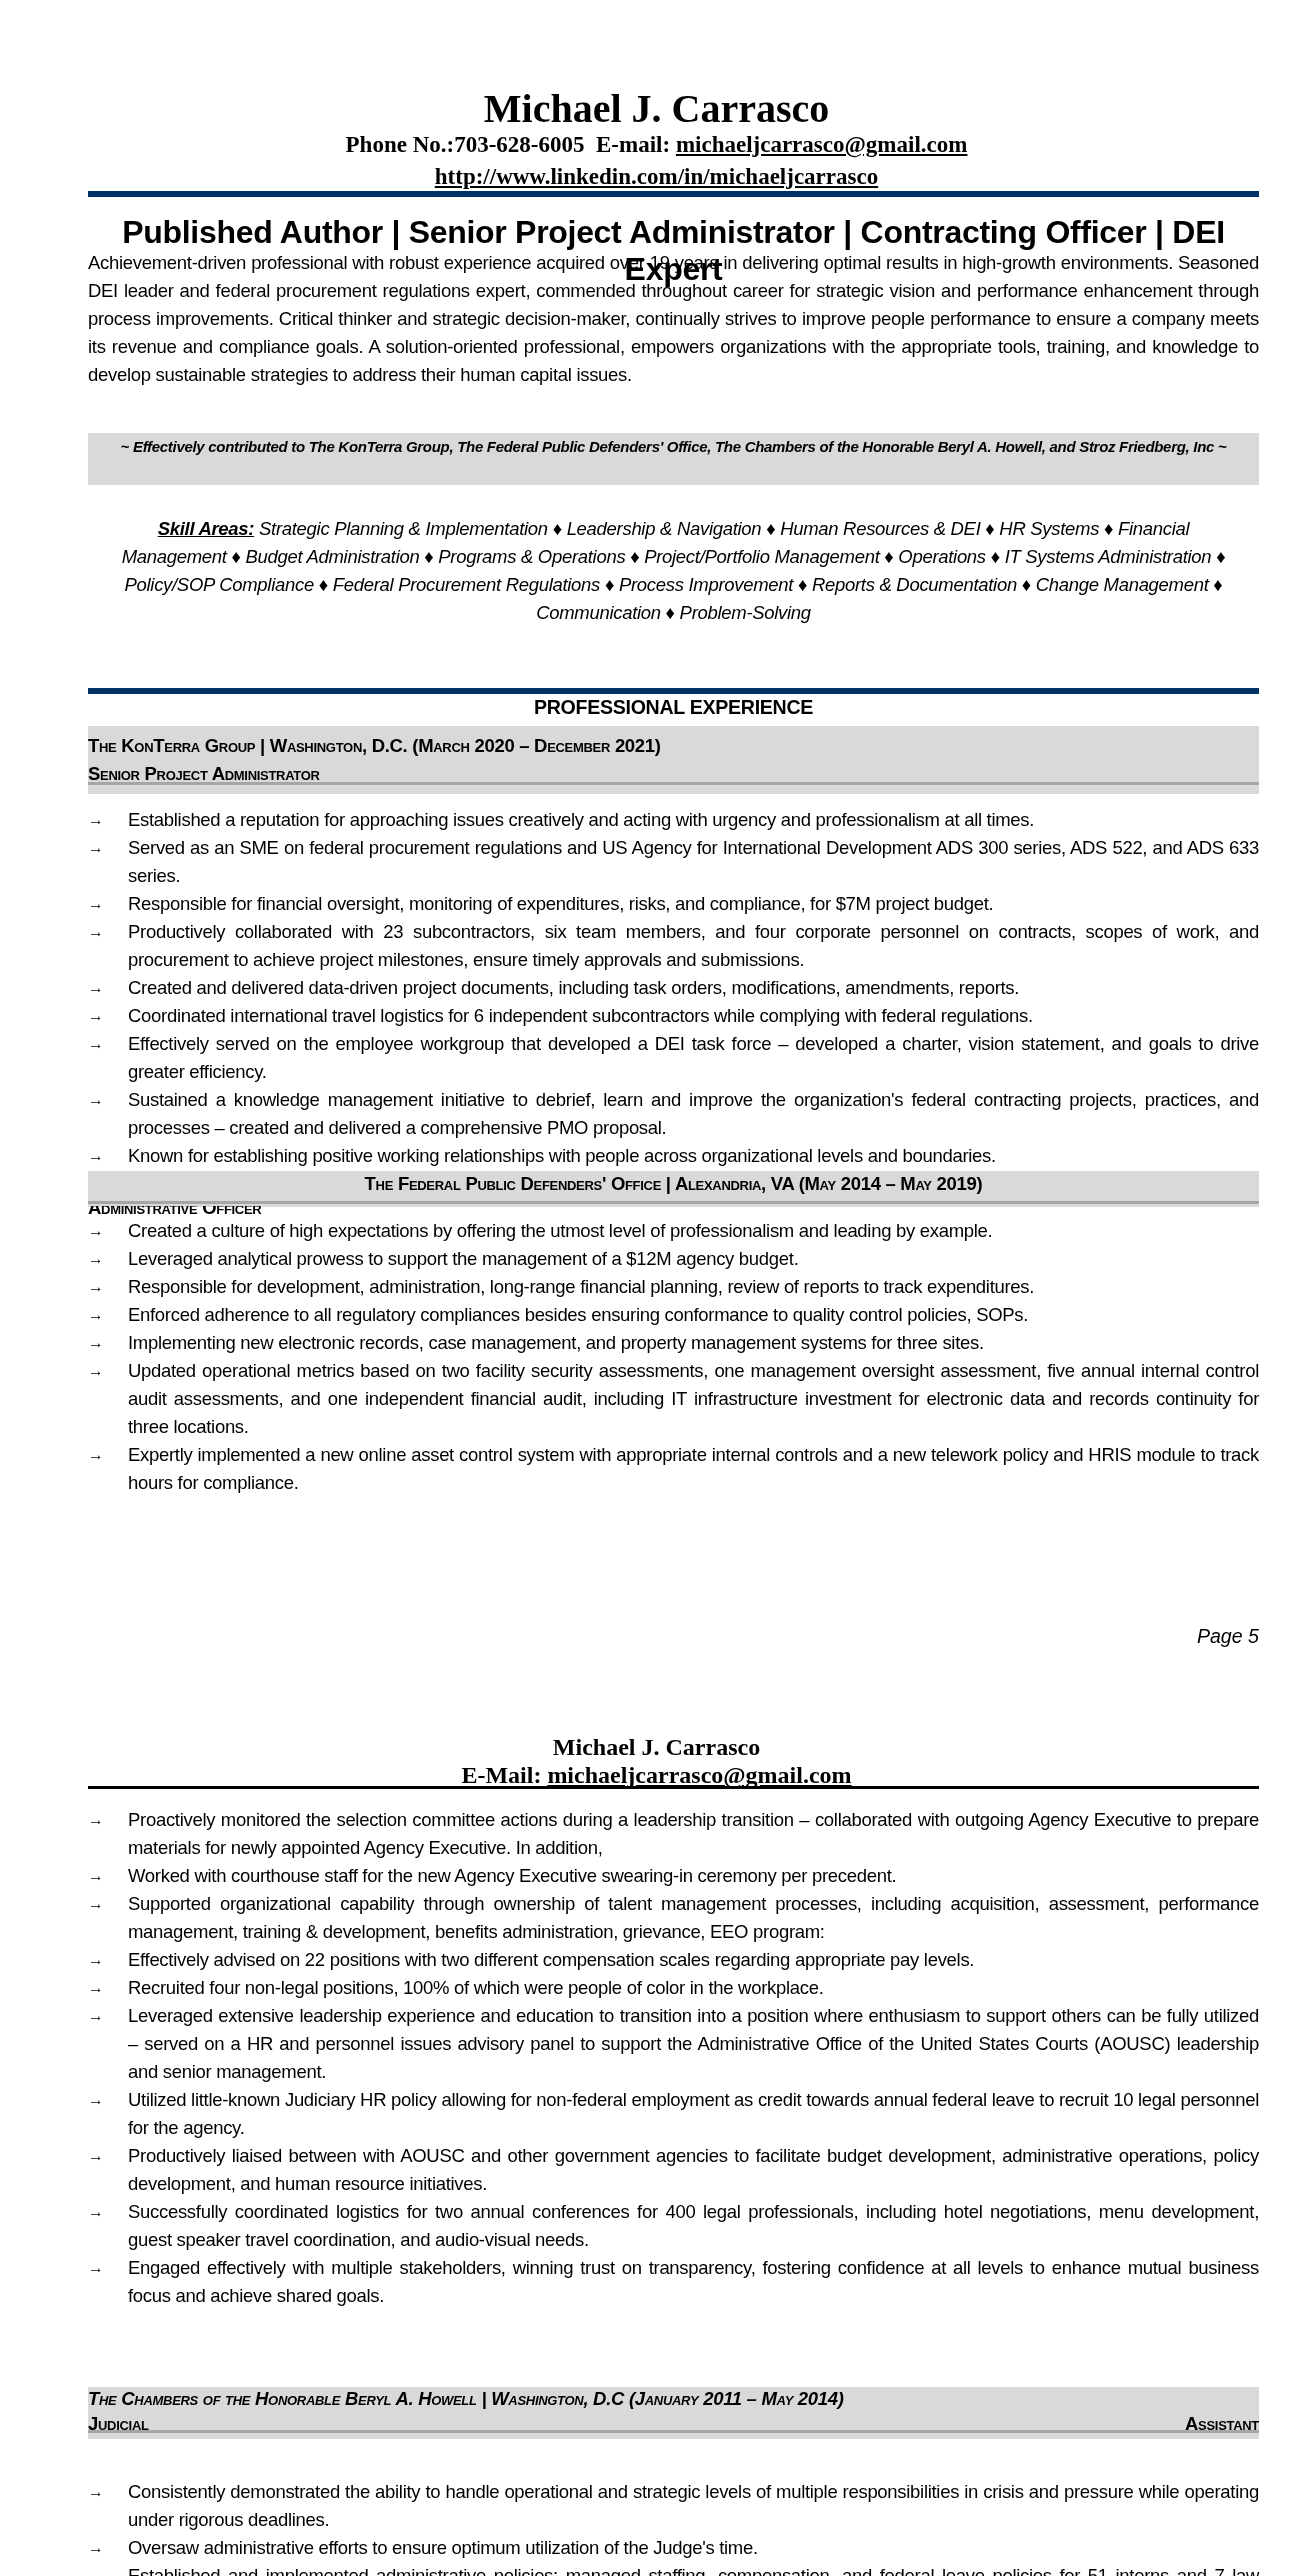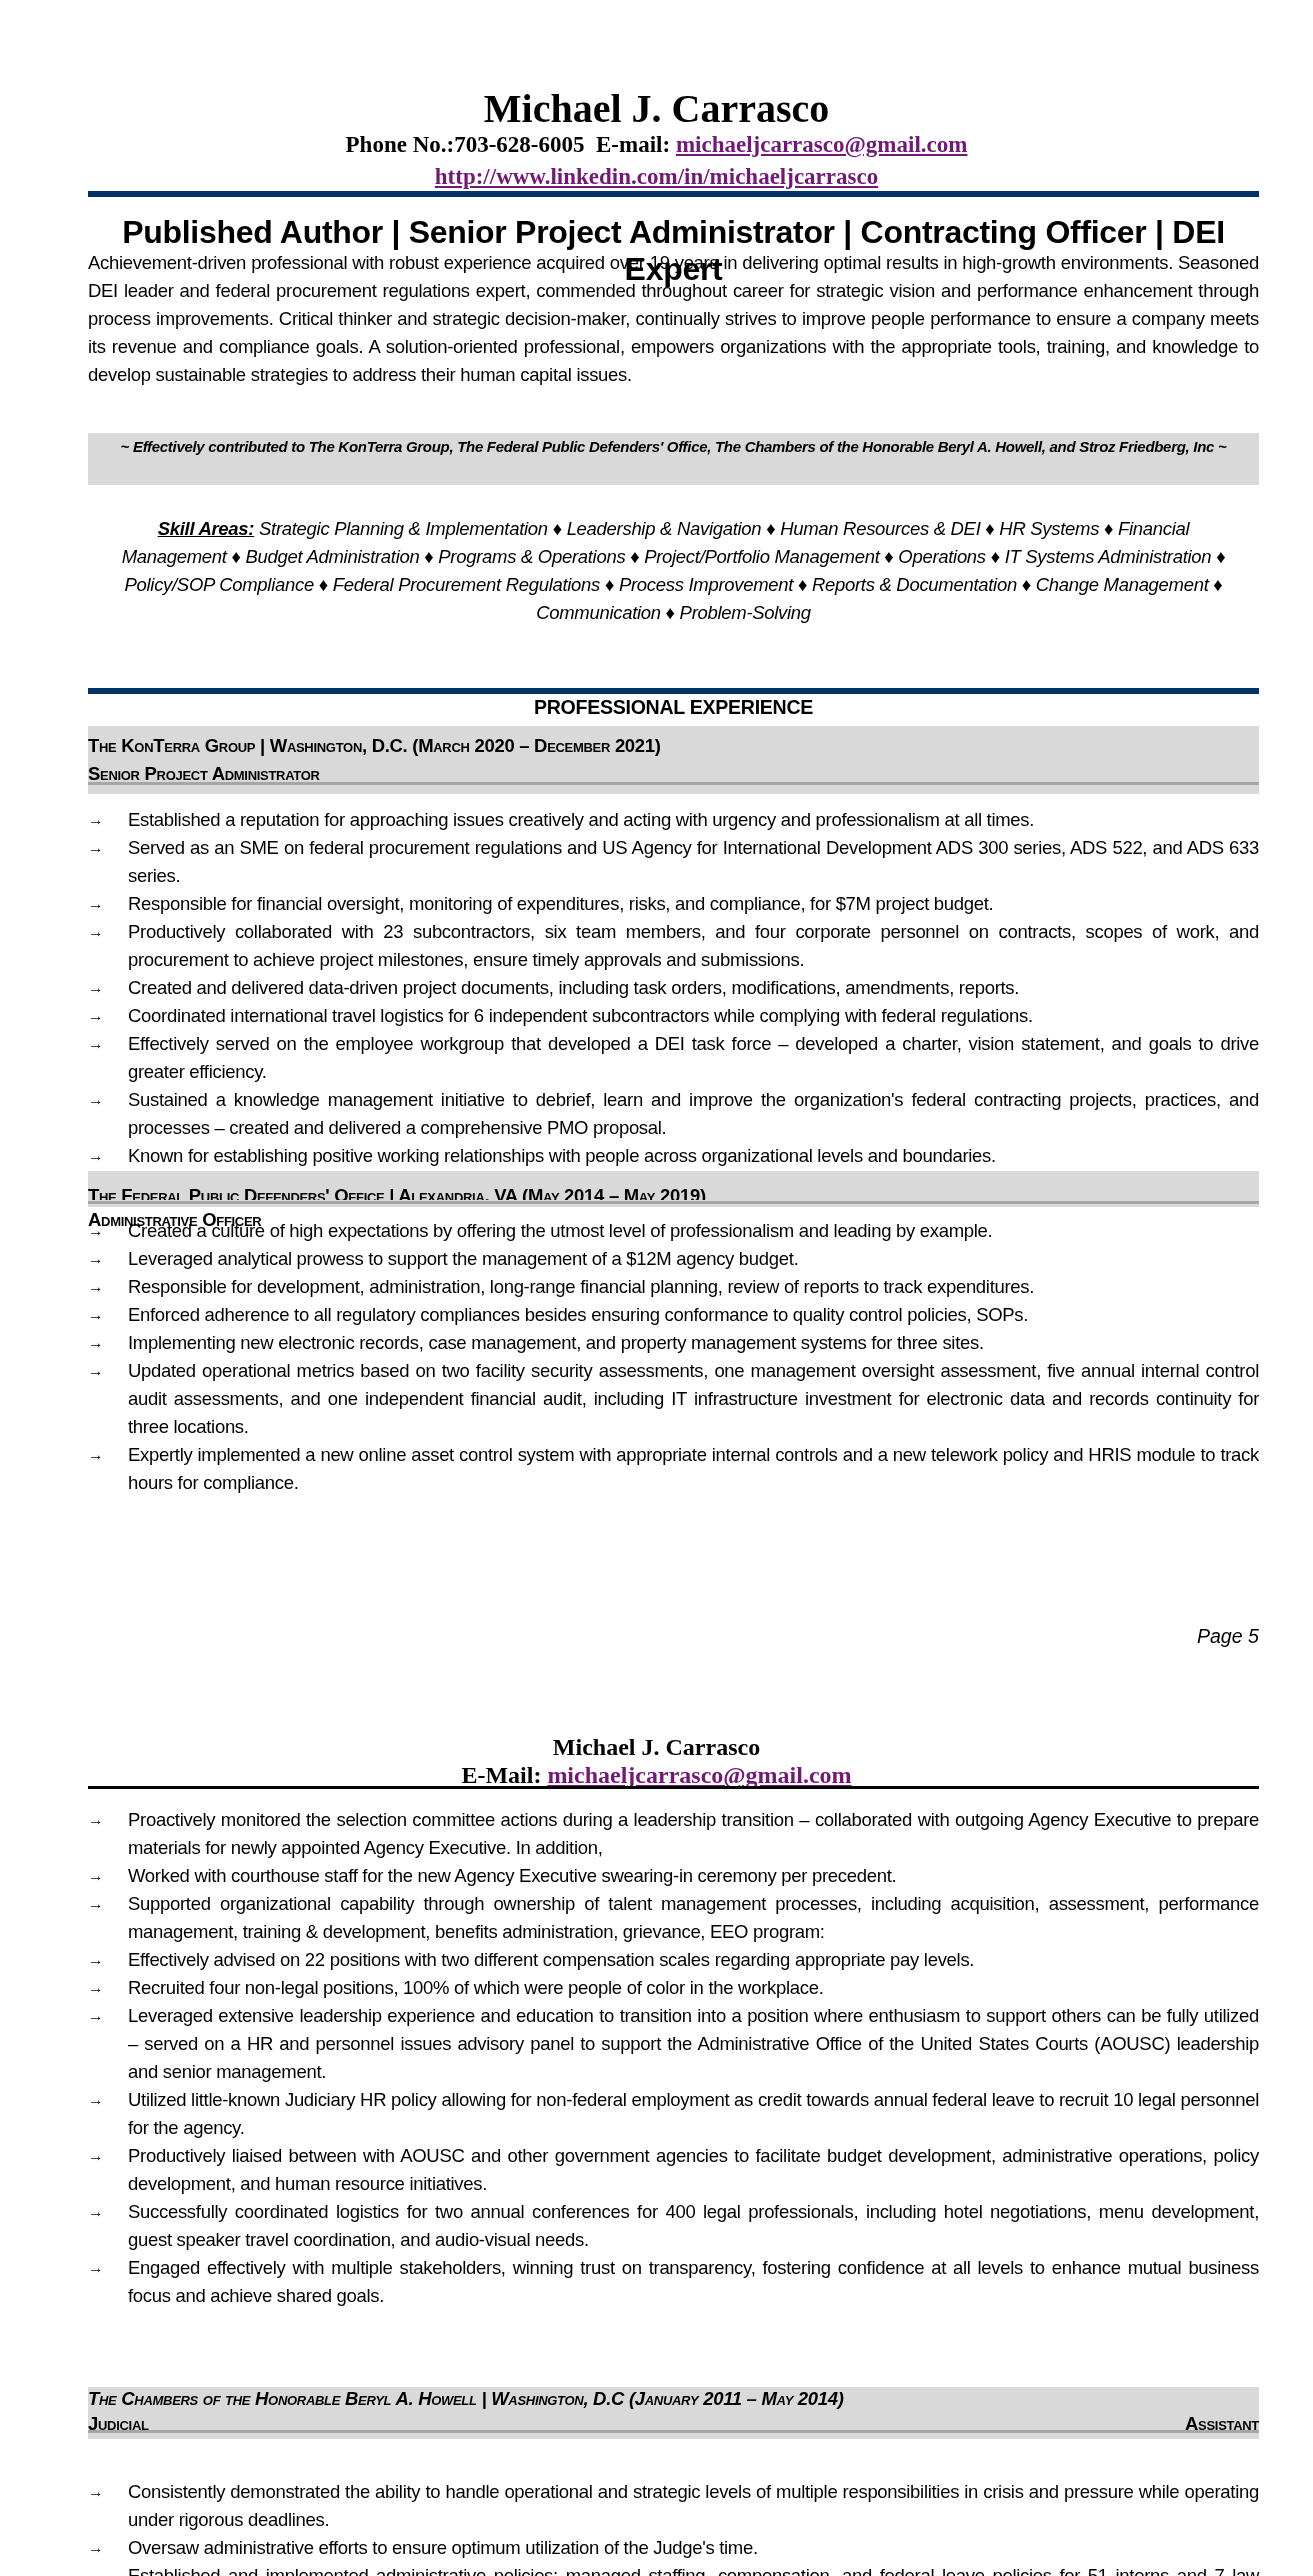--- a/index.html
+++ b/index.html
@@ -1,21 +1,21 @@
 <!DOCTYPE html>
 <html style="font-size:8.2px"><head>
 <meta charset="utf-8">
 <style>
   html, body { margin: 0; padding: 0; background: #ffffff; }
   body { width: 1313px; height: 4029px; position: relative; overflow: hidden;
          font-family: "Liberation Sans", sans-serif; color: #000; }
   .abs { position: absolute; }
   .serif { font-family: "Liberation Serif", serif; }
   .center { text-align: center; }
-  a.link { color: #701a75; text-decoration: underline; }
+  a.link { color: #000000; text-decoration: underline; }
   .content-w { left: 88px; width: 1171px; }
 
   
   .name-main { top: 85px; left: 0; width: 1313px; font-size: 40px; font-weight: bold; }
   .contact-line { top: 132px; left: 0; width: 1313px; font-size: 23px; font-weight: bold; }
   .linkedin-line { top: 164px; left: 0; width: 1313px; font-size: 23px; font-weight: bold; }
   .rule-navy { height: 6.2px; background: #003366; }
   .rule-black { height: 3.1px; background: #000; }
 
   .headline { top: 214px; font-size: 32px; font-weight: bold; text-align: center; letter-spacing: -0.3px; }
@@ -81,21 +81,21 @@
     <li><span class="arr">→</span><span>Responsible for financial oversight, monitoring of expenditures, risks, and compliance, for $7M project budget.</span></li>
     <li><span class="arr">→</span><span>Productively collaborated with 23 subcontractors, six team members, and four corporate personnel on contracts, scopes of work, and procurement to achieve project milestones, ensure timely approvals and submissions.</span></li>
     <li><span class="arr">→</span><span>Created and delivered data-driven project documents, including task orders, modifications, amendments, reports.</span></li>
     <li><span class="arr">→</span><span>Coordinated international travel logistics for 6 independent subcontractors while complying with federal regulations.</span></li>
     <li><span class="arr">→</span><span>Effectively served on the employee workgroup that developed a DEI task force – developed a charter, vision statement, and goals to drive greater efficiency.</span></li>
     <li><span class="arr">→</span><span>Sustained a knowledge management initiative to debrief, learn and improve the organization's federal contracting projects, practices, and processes – created and delivered a comprehensive PMO proposal.</span></li>
     <li><span class="arr">→</span><span>Known for establishing positive working relationships with people across organizational levels and boundaries.</span></li>
   </ul>
 
 <div class="abs job-head content-w" style="top:1171px; height:36px; padding-bottom:0;">
-  <div class="l1" style="padding-top:15px; height:19.6px; line-height:20.6px;">The Federal Public Defenders' Office | Alexandria, VA (May 2014 – May 2019)</div>
+  <div class="l1" style="padding-top:3px; height:19.6px; line-height:20.6px;text-align:center;">The Federal Public Defenders' Office | Alexandria, VA (May 2014 – May 2019)</div>
   <div class="l2" style="line-height:27px;">Administrative Officer</div>
 </div>
 <div class="abs content-w" style="top:1200px; height:6.2px; background:#d9d9d9;"></div>
 <div class="abs content-w" style="top:1201px; height:3.1px; background:#a6a6a6;"></div>
 <ul class="arrows abs content-w" style="top:1217px;" id="job1-list">
     <li><span class="arr">→</span><span>Created a culture of high expectations by offering the utmost level of professionalism and leading by example.</span></li>
     <li><span class="arr">→</span><span>Leveraged analytical prowess to support the management of a $12M agency budget.</span></li>
     <li><span class="arr">→</span><span>Responsible for development, administration, long-range financial planning, review of reports to track expenditures.</span></li>
     <li><span class="arr">→</span><span>Enforced adherence to all regulatory compliances besides ensuring conformance to quality control policies, SOPs.</span></li>
     <li><span class="arr">→</span><span>Implementing new electronic records, case management, and property management systems for three sites.</span></li>

